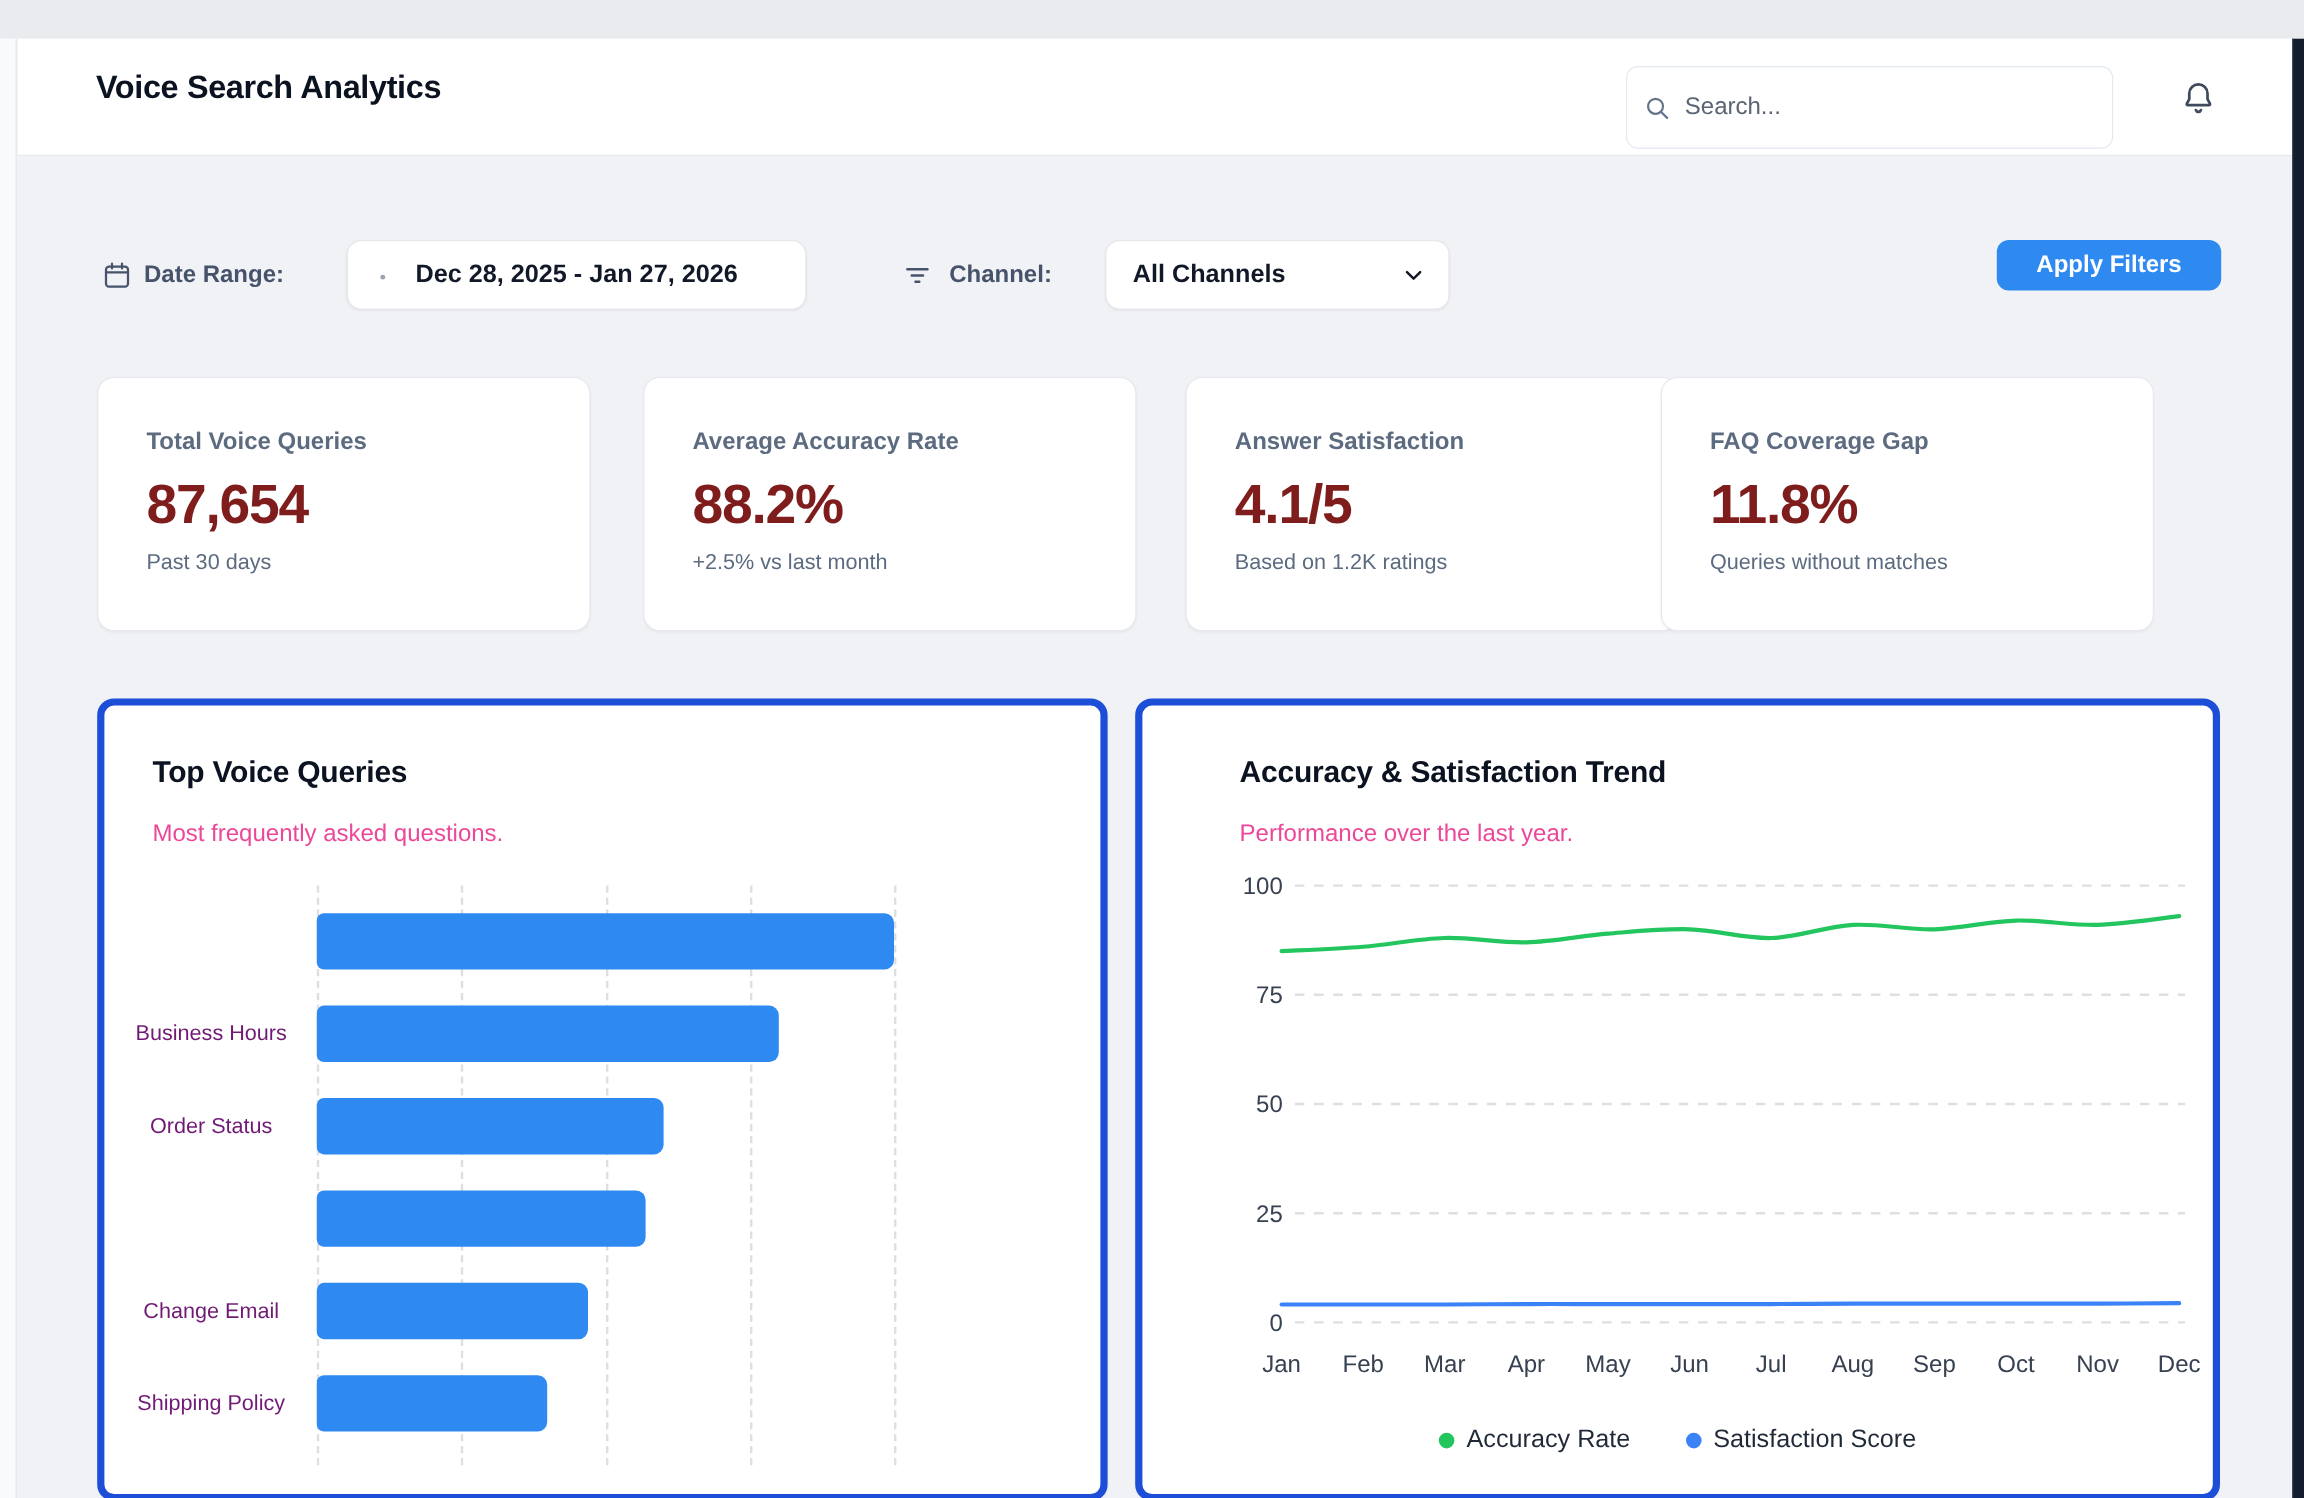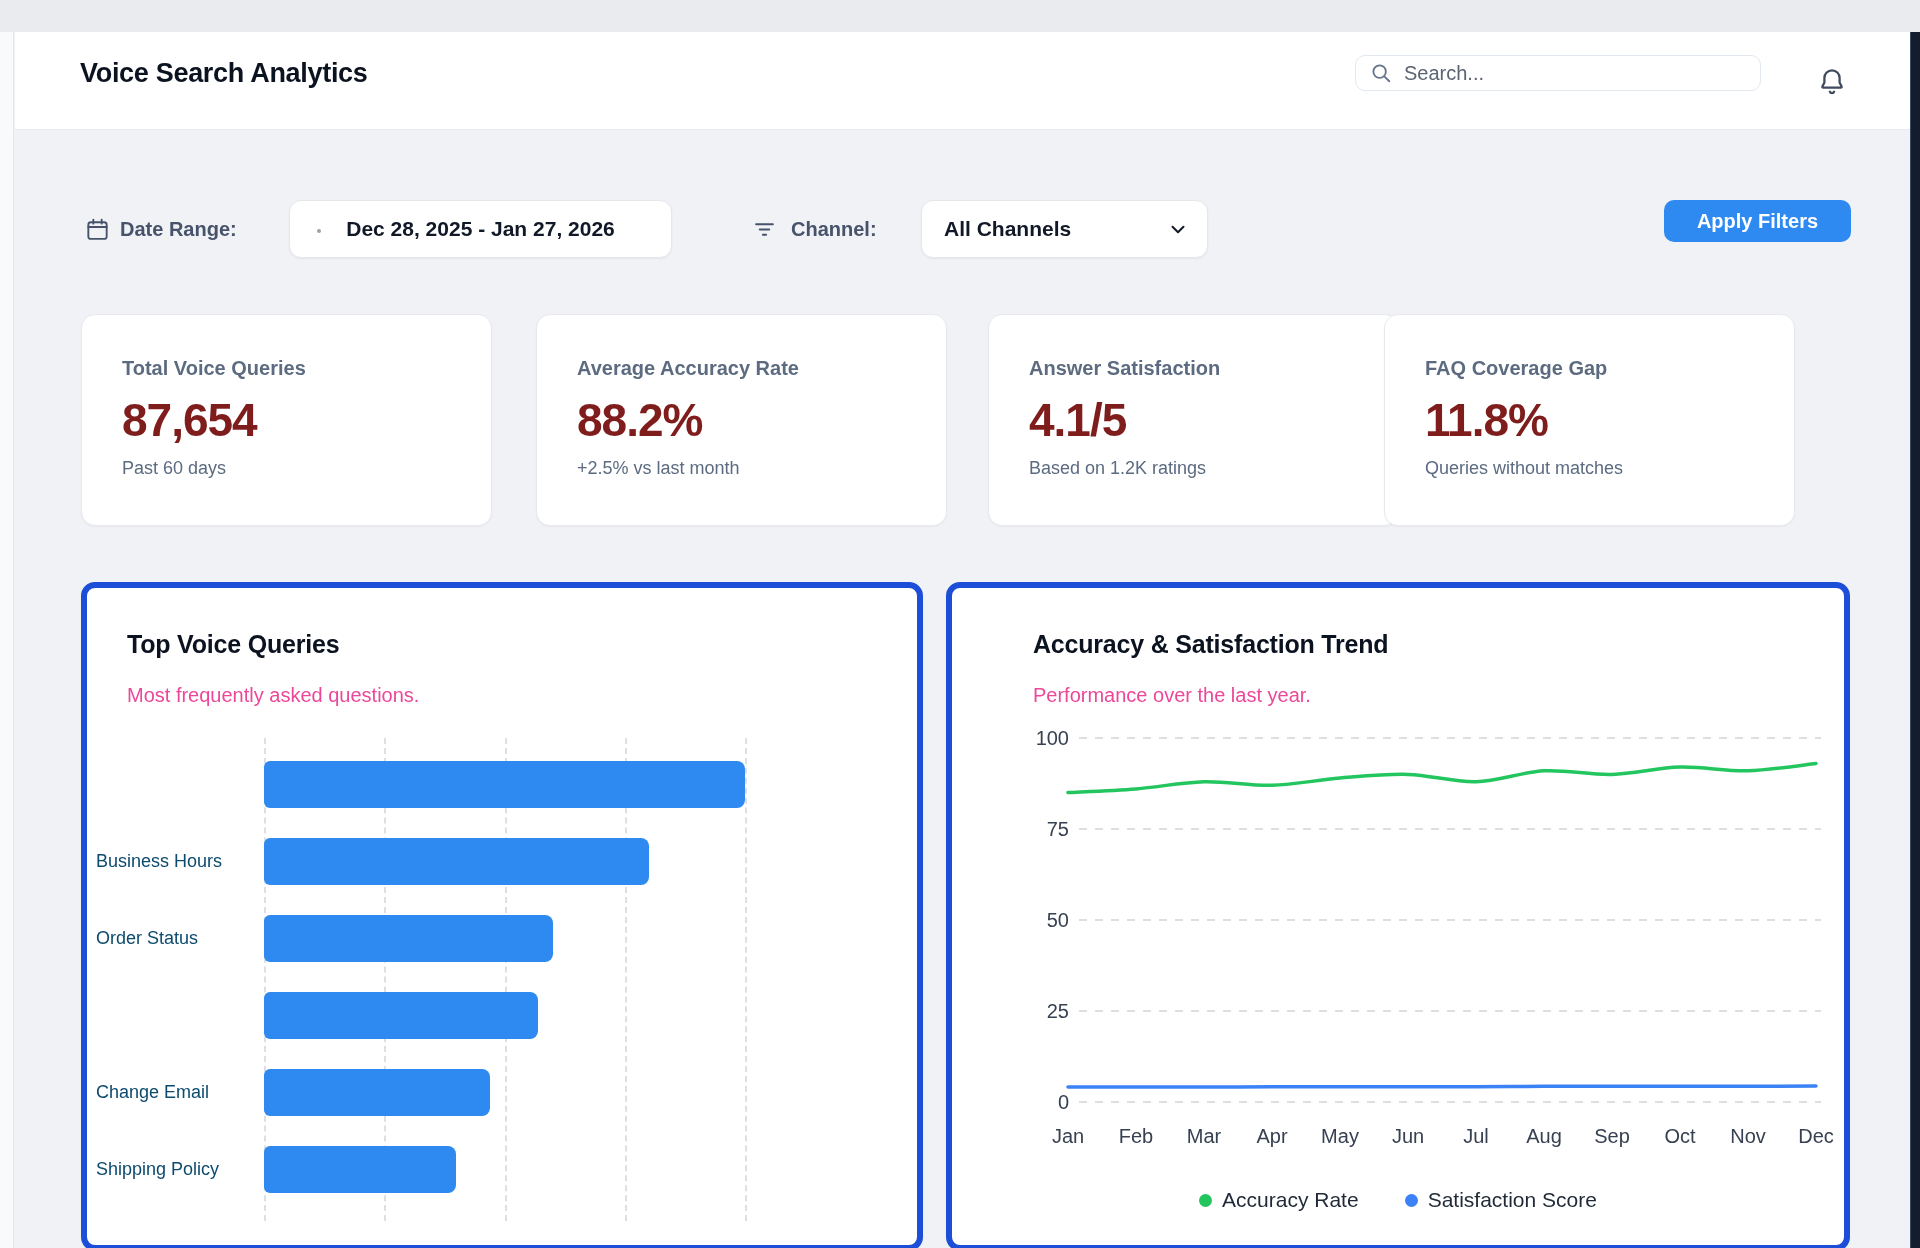--- a/index.html
+++ b/index.html
@@ -5,21 +5,21 @@
   html,body{margin:0;padding:0;background:#e9ebee;}
   *{box-sizing:border-box;}
   .page{position:relative;width:1920px;height:1248px;background:#f0f2f5;overflow:hidden;
         font-family:"Liberation Sans","DejaVu Sans",sans-serif;color:#111827;margin-top:32px;}
   
   .left-strip{position:absolute;left:0;top:0;width:14px;height:1248px;background:#f8fafc;border-right:1px solid #e2e8f0;z-index:5;}
   .right-strip{position:absolute;right:0;top:0;width:10px;height:1248px;background:#131d2e;border-left:1px solid #3c4a61;z-index:6;}
   
   .header{position:absolute;left:15px;top:0;width:1895px;height:98px;background:#ffffff;border-bottom:1px solid #e8eaef;}
   .page-title{position:absolute;left:65px;top:26px;margin:0;font-size:27px;font-weight:700;color:#0b1220;letter-spacing:-.3px;}
-  .search{position:absolute;left:1340px;top:23px;width:406px;height:36px;background:#fff;border:1.5px solid #e2e8f0;border-radius:10px;display:flex;align-items:center;padding:0 14px;}
+  .search{position:absolute;left:1340px;top:23px;width:406px;height:69px;background:#fff;border:1.5px solid #e2e8f0;border-radius:10px;display:flex;align-items:center;padding:0 14px;}
   .search svg{flex:0 0 auto;margin-right:10px;}
   .search input{border:none;outline:none;background:transparent;font:400 20px "Liberation Sans",sans-serif;color:#111827;width:100%;}
   .search input::placeholder{color:#5b6472;}
   .bell{position:absolute;left:1797px;top:30px;width:40px;height:40px;display:flex;align-items:center;justify-content:center;cursor:pointer;}
   
   .f-label{position:absolute;font-size:20px;font-weight:600;color:#46536b;top:186px;}
   .f-icon{position:absolute;top:185px;}
   .date-input{position:absolute;left:289px;top:168px;width:383px;height:58px;background:#fff;border:1px solid #e5e7eb;border-radius:12px;box-shadow:0 1px 2px rgba(16,24,40,.05);display:flex;align-items:center;justify-content:center;font-size:21px;font-weight:600;color:#111827;cursor:pointer;}
   .date-dot{position:absolute;left:27px;top:28px;width:4px;height:4px;border-radius:50%;background:#9aa3af;}
   .select{position:absolute;left:921px;top:168px;width:287px;height:58px;background:#fff;border:1px solid #e5e7eb;border-radius:12px;box-shadow:0 1px 2px rgba(16,24,40,.05);display:flex;align-items:center;padding:0 18px 0 22px;font-size:21px;font-weight:600;color:#111827;cursor:pointer;}
@@ -35,21 +35,21 @@
   .bar-card{left:81px;width:842px;}
   .trend-card{left:946px;width:904px;}
   .c-title{position:absolute;top:42px;margin:0;font-size:25px;font-weight:700;color:#0b1220;letter-spacing:-.2px;}
   .c-sub{position:absolute;top:96px;font-size:20px;color:#ec4899;}
   .bar-card .c-title,.bar-card .c-sub{left:40px;}
   .trend-card .c-title,.trend-card .c-sub{left:81px;}
   
   .bar-plot{position:absolute;left:0;top:0;width:842px;height:669px;}
   .vgrid{position:absolute;top:150px;height:483px;width:0;border-left:2px dashed #dcdfe4;}
   .bar{position:absolute;left:177px;height:47px;background:#2e89f1;border-radius:6px 8px 8px 6px;}
-  .bar-label{position:absolute;width:160px;left:9px;font-size:18px;color:#0c4a6e;text-align:left;line-height:47px;white-space:nowrap;}
+  .bar-label{position:absolute;width:160px;left:9px;font-size:18px;color:#701a75;text-align:center;line-height:47px;white-space:nowrap;}
   
   .trend-svg{position:absolute;left:0;top:130px;}
   .trend-svg text{font-family:"Liberation Sans","DejaVu Sans",sans-serif;fill:#374151;font-size:20px;}
   .legend{position:absolute;left:0;top:600px;width:100%;display:flex;justify-content:center;gap:46px;}
   .legend-item{display:flex;align-items:center;gap:10px;font-size:21px;font-weight:500;color:#1f2937;}
   .legend-dot{width:13px;height:13px;border-radius:50%;}
 </style>
 </head>
 <body>
 
@@ -96,21 +96,21 @@
     <span class="sel-txt">All Channels</span>
     <svg width="22" height="22" viewBox="0 0 24 24" fill="none" stroke="#111827" stroke-width="2.2" stroke-linecap="round" stroke-linejoin="round">
       <polyline points="6,9.5 12,15.5 18,9.5"></polyline>
     </svg>
   </div>
   <button class="apply-btn">Apply Filters</button>
 
   <div class="kpi" style="left:81px">
     <div class="k-label">Total Voice Queries</div>
     <div class="k-value">87,654</div>
-    <div class="k-sub">Past 60 days</div>
+    <div class="k-sub">Past 30 days</div>
   </div>
   <div class="kpi" style="left:536px">
     <div class="k-label">Average Accuracy Rate</div>
     <div class="k-value">88.2%</div>
     <div class="k-sub">+2.5% vs last month</div>
   </div>
   <div class="kpi" style="left:988px">
     <div class="k-label">Answer Satisfaction</div>
     <div class="k-value">4.1/5</div>
     <div class="k-sub">Based on 1.2K ratings</div>

